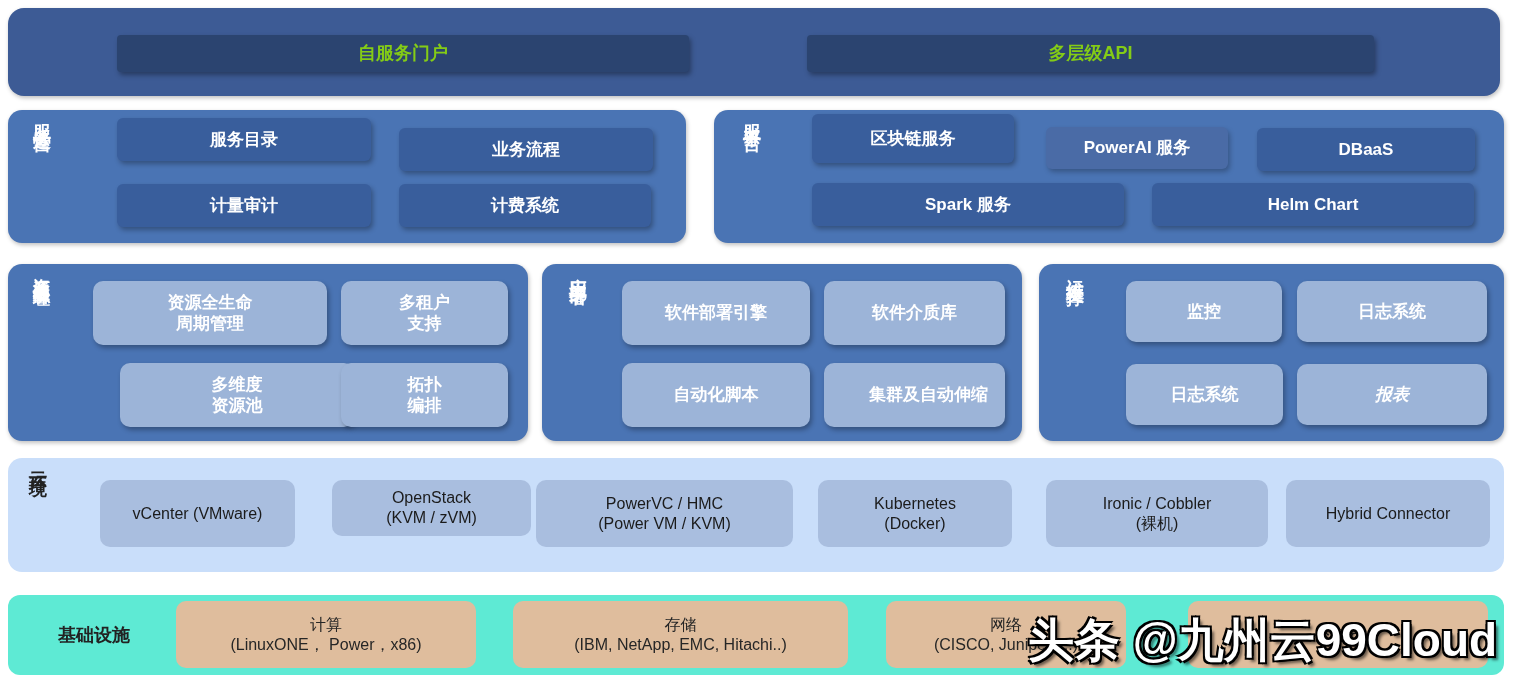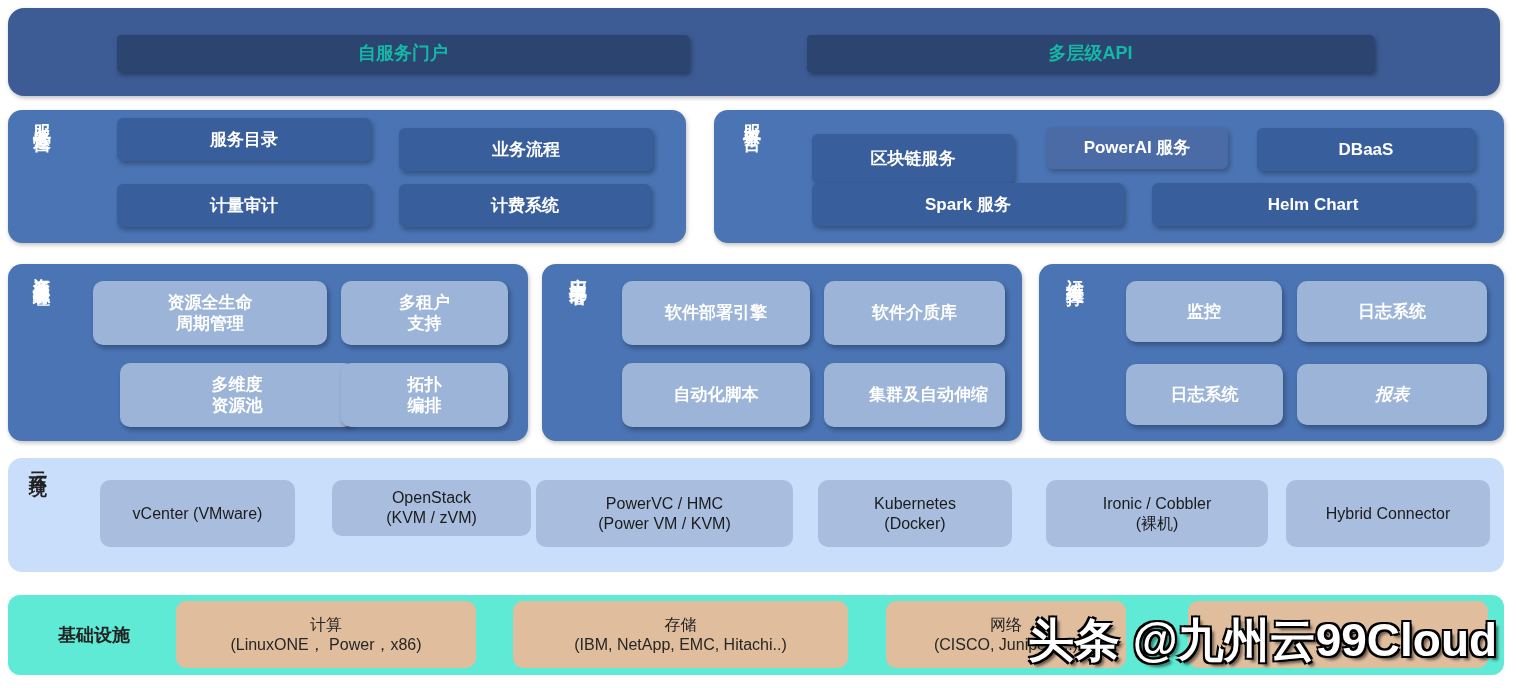--- a/index.html
+++ b/index.html
@@ -13,21 +13,21 @@
   .banner { background:#3d5b95; border-radius:16px; box-shadow:1px 2px 4px rgba(0,0,0,.25); }
   .blue-box { background:#4a74b4; border-radius:14px; box-shadow:1px 2px 4px rgba(0,0,0,.25); }
   .cloud-box { background:#c9defa; border-radius:14px; }
   .infra-box { background:#5eead4; border-radius:12px; }
 
   
   .btn {
     display:flex; align-items:center; justify-content:center;
     text-align:center; white-space:pre-line; line-height:1.25;
   }
-  .dark-btn  { background:#2b4470; border-radius:4px; color:#14b8a6; font-weight:bold; font-size:18px;
+  .dark-btn  { background:#2b4470; border-radius:4px; color:#84cc16; font-weight:bold; font-size:18px;
                box-shadow:2px 3px 5px rgba(0,0,0,.35); }
   .mid-btn   { background:#395e9c; border-radius:6px; color:#fff; font-weight:bold; font-size:17px;
                box-shadow:2px 3px 5px rgba(0,0,0,.3); }
   .mid-btn.lighter { background:#4a6ba6; box-shadow:2px 3px 5px rgba(0,0,0,.25); }
   .light-btn { background:#9cb4d8; border-radius:10px; color:#fff; font-weight:bold; font-size:17px;
                box-shadow:2px 3px 5px rgba(0,0,0,.3); }
   .cloud-btn { background:#a9bedf; border-radius:10px; color:#1b1b1b; font-size:16px; }
   .infra-btn { background:#dfbd9d; border-radius:10px; color:#262626; font-size:16px; }
 
   
@@ -60,21 +60,21 @@
 <div class="abs blue-box" style="left:8px; top:110px; width:678px; height:133px;">
   <div class="vlabel" style="left:22px;">服务运营</div>
   <div class="abs btn mid-btn" style="left:109px; top:8px; width:254px; height:43px;">服务目录</div>
   <div class="abs btn mid-btn" style="left:391px; top:18px; width:254px; height:43px;">业务流程</div>
   <div class="abs btn mid-btn" style="left:109px; top:74px; width:254px; height:43px;">计量审计</div>
   <div class="abs btn mid-btn" style="left:391px; top:74px; width:252px; height:43px;">计费系统</div>
 </div>
 
 <div class="abs blue-box" style="left:714px; top:110px; width:790px; height:133px;">
   <div class="vlabel" style="left:26px;">服务平台</div>
-  <div class="abs btn mid-btn" style="left:98px; top:24px; width:202px; height:49px;">区块链服务</div>
+  <div class="abs btn mid-btn" style="left:98px; top:4px; width:202px; height:49px;">区块链服务</div>
   <div class="abs btn mid-btn lighter" style="left:332px; top:17px; width:182px; height:42px;">PowerAI 服务</div>
   <div class="abs btn mid-btn" style="left:543px; top:18px; width:218px; height:43px;">DBaaS</div>
   <div class="abs btn mid-btn" style="left:98px; top:73px; width:312px; height:43px;">Spark 服务</div>
   <div class="abs btn mid-btn" style="left:438px; top:73px; width:322px; height:43px;">Helm Chart</div>
 </div>
 
 <div class="abs blue-box" style="left:8px; top:264px; width:520px; height:177px;">
   <div class="vlabel small" style="left:22px;">资源及组织管理</div>
   <div class="abs btn light-btn" style="left:85px; top:17px; width:234px; height:64px;">资源全生命
 周期管理</div>

